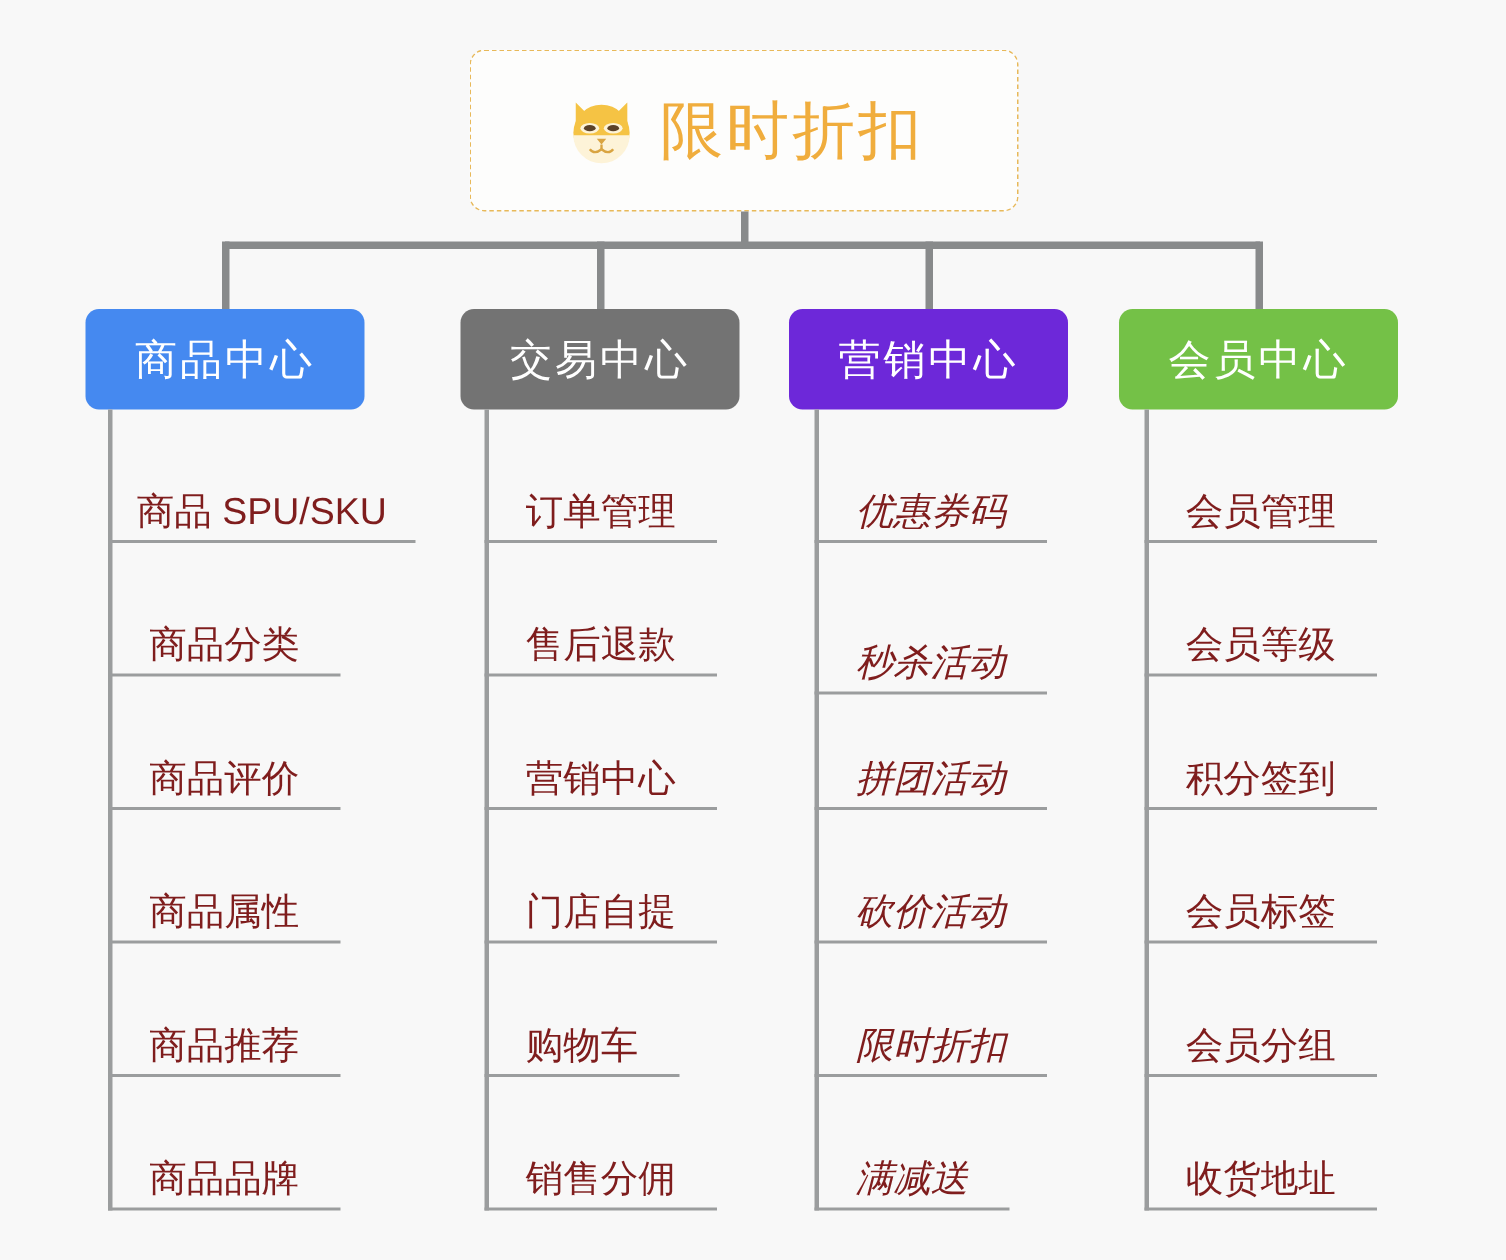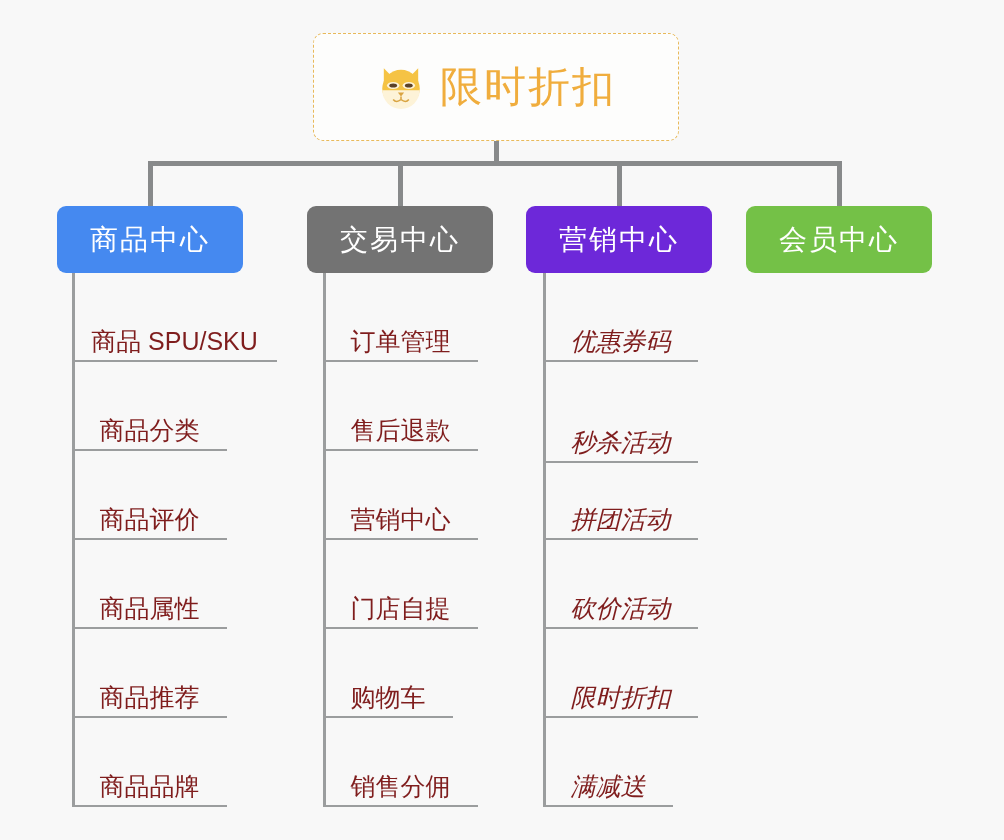--- a/index.html
+++ b/index.html
@@ -224,14 +224,35 @@
         <span class="leaf-label">限时折扣</span>
       </div>
     <div class="leaf-item" style="top: 445px; width: 130px;">
         <span class="leaf-label">满减送</span>
       </div>
   </div>
 
   <div class="cat-box" style="left: 746px; width: 186px; background: rgb(116, 193, 71);">
     <span class="cat-label">会员中心</span>
   </div>
+  <div class="leaf-col" style="left: 763px; height: 534px; width: 230px;">
+    <div class="leaf-spine" style="height: 534px;"></div>
+    <div class="leaf-item" style="top: 0px; width: 155px;">
+        <span class="leaf-label">会员管理</span>
+      </div>
+    <div class="leaf-item" style="top: 89px; width: 155px;">
+        <span class="leaf-label">会员等级</span>
+      </div>
+    <div class="leaf-item" style="top: 178px; width: 155px;">
+        <span class="leaf-label">积分签到</span>
+      </div>
+    <div class="leaf-item" style="top: 267px; width: 155px;">
+        <span class="leaf-label">会员标签</span>
+      </div>
+    <div class="leaf-item" style="top: 356px; width: 155px;">
+        <span class="leaf-label">会员分组</span>
+      </div>
+    <div class="leaf-item" style="top: 445px; width: 155px;">
+        <span class="leaf-label">收货地址</span>
+      </div>
+  </div>
 
 </div>
 
 </body></html>

